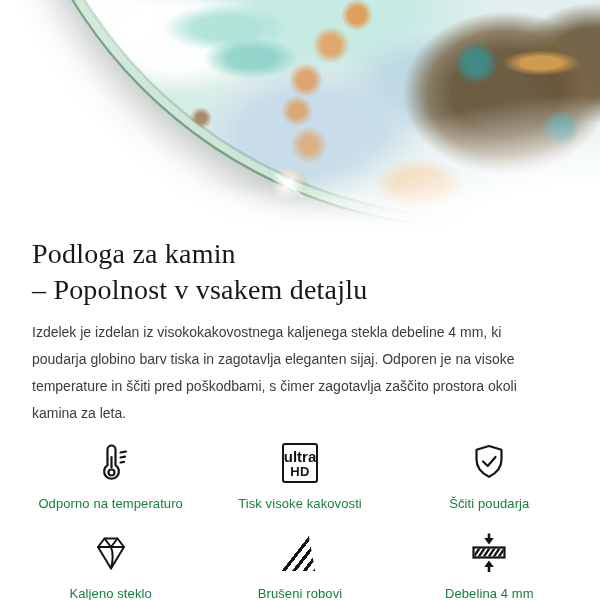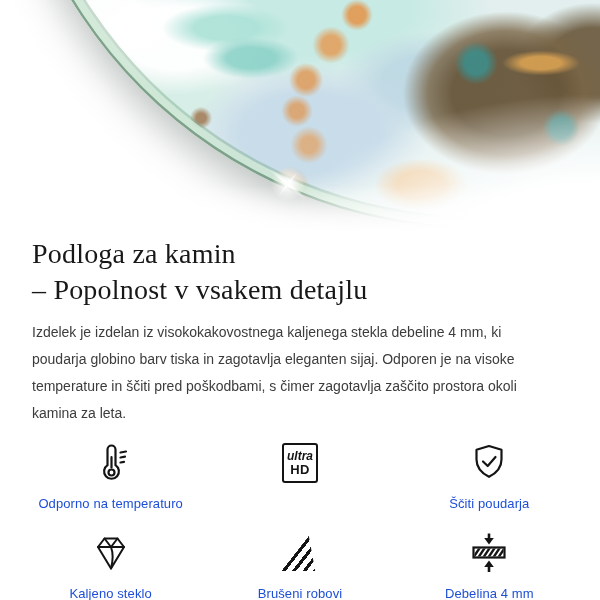--- a/index.html
+++ b/index.html
@@ -62,26 +62,26 @@
   h1{ font-family:"Liberation Serif", serif; font-weight:400; color:#181818;
       font-size:28px; line-height:36px; letter-spacing:.2px; }
   .desc{ margin-top:11px; color:#3c3c3c; font-size:14px; line-height:27px; max-width:512px; }
 
   
   .features{ margin:14px 16px 0 16px; display:grid; grid-template-columns:repeat(3,1fr);
              row-gap:20px; }
   .feature{ display:flex; flex-direction:column; align-items:center; }
   .icon-box{ height:44px; display:flex; align-items:center; justify-content:center; }
   .feature svg{ display:block; }
-  .f-label{ margin-top:11px; font-size:13px; color:#1d4ed8; letter-spacing:.1px; }
+  .f-label{ margin-top:11px; font-size:13px; color:#15803d; letter-spacing:.1px; }
 
   .uhd-box{ width:36px; height:40px; border:2.5px solid #141414; border-radius:3px;
             display:flex; flex-direction:column; align-items:center; justify-content:center;
             color:#141414; line-height:1; }
-  .uhd-top{ font-size:12px; font-weight:600; margin-bottom:1px;font-style:italic; }
+  .uhd-top{ font-size:15px; font-weight:600; margin-bottom:1px; }
   .uhd-bottom{ font-size:13px; font-weight:700; letter-spacing:.3px; }
 
   .edges-shape{ width:40px; height:40px;
     clip-path:polygon(3% 95%, 72% 7%, 88% 95%);
     background:repeating-linear-gradient(128deg, #141414 0 3.2px, rgba(0,0,0,0) 3.2px 8.2px); }
 </style>
 </head>
 <body>
 
 <div class="hero">
@@ -114,20 +114,21 @@
     <span class="f-label">Odporno na temperaturo</span>
   </div>
 
   <div class="feature">
     <div class="icon-box">
       <div class="uhd-box">
         <span class="uhd-top">ultra</span>
         <span class="uhd-bottom">HD</span>
       </div>
     </div>
+    <span class="f-label">Tisk visoke kakovosti</span>
   </div>
 
   <div class="feature">
     <div class="icon-box">
       <svg width="40" height="42" viewBox="0 0 40 42" fill="none" stroke="#141414" stroke-width="2.2" stroke-linecap="round" stroke-linejoin="round">
         <path d="M20 4l12.5 3.8v9.6c0 8.6-5.3 13.7-12.5 17.4C12.8 31.1 7.5 26 7.5 17.4V7.8Z"></path>
         <polyline points="14 19.5 18.7 24 26.5 15"></polyline>
       </svg>
     </div>
     <span class="f-label">Ščiti poudarja</span>

